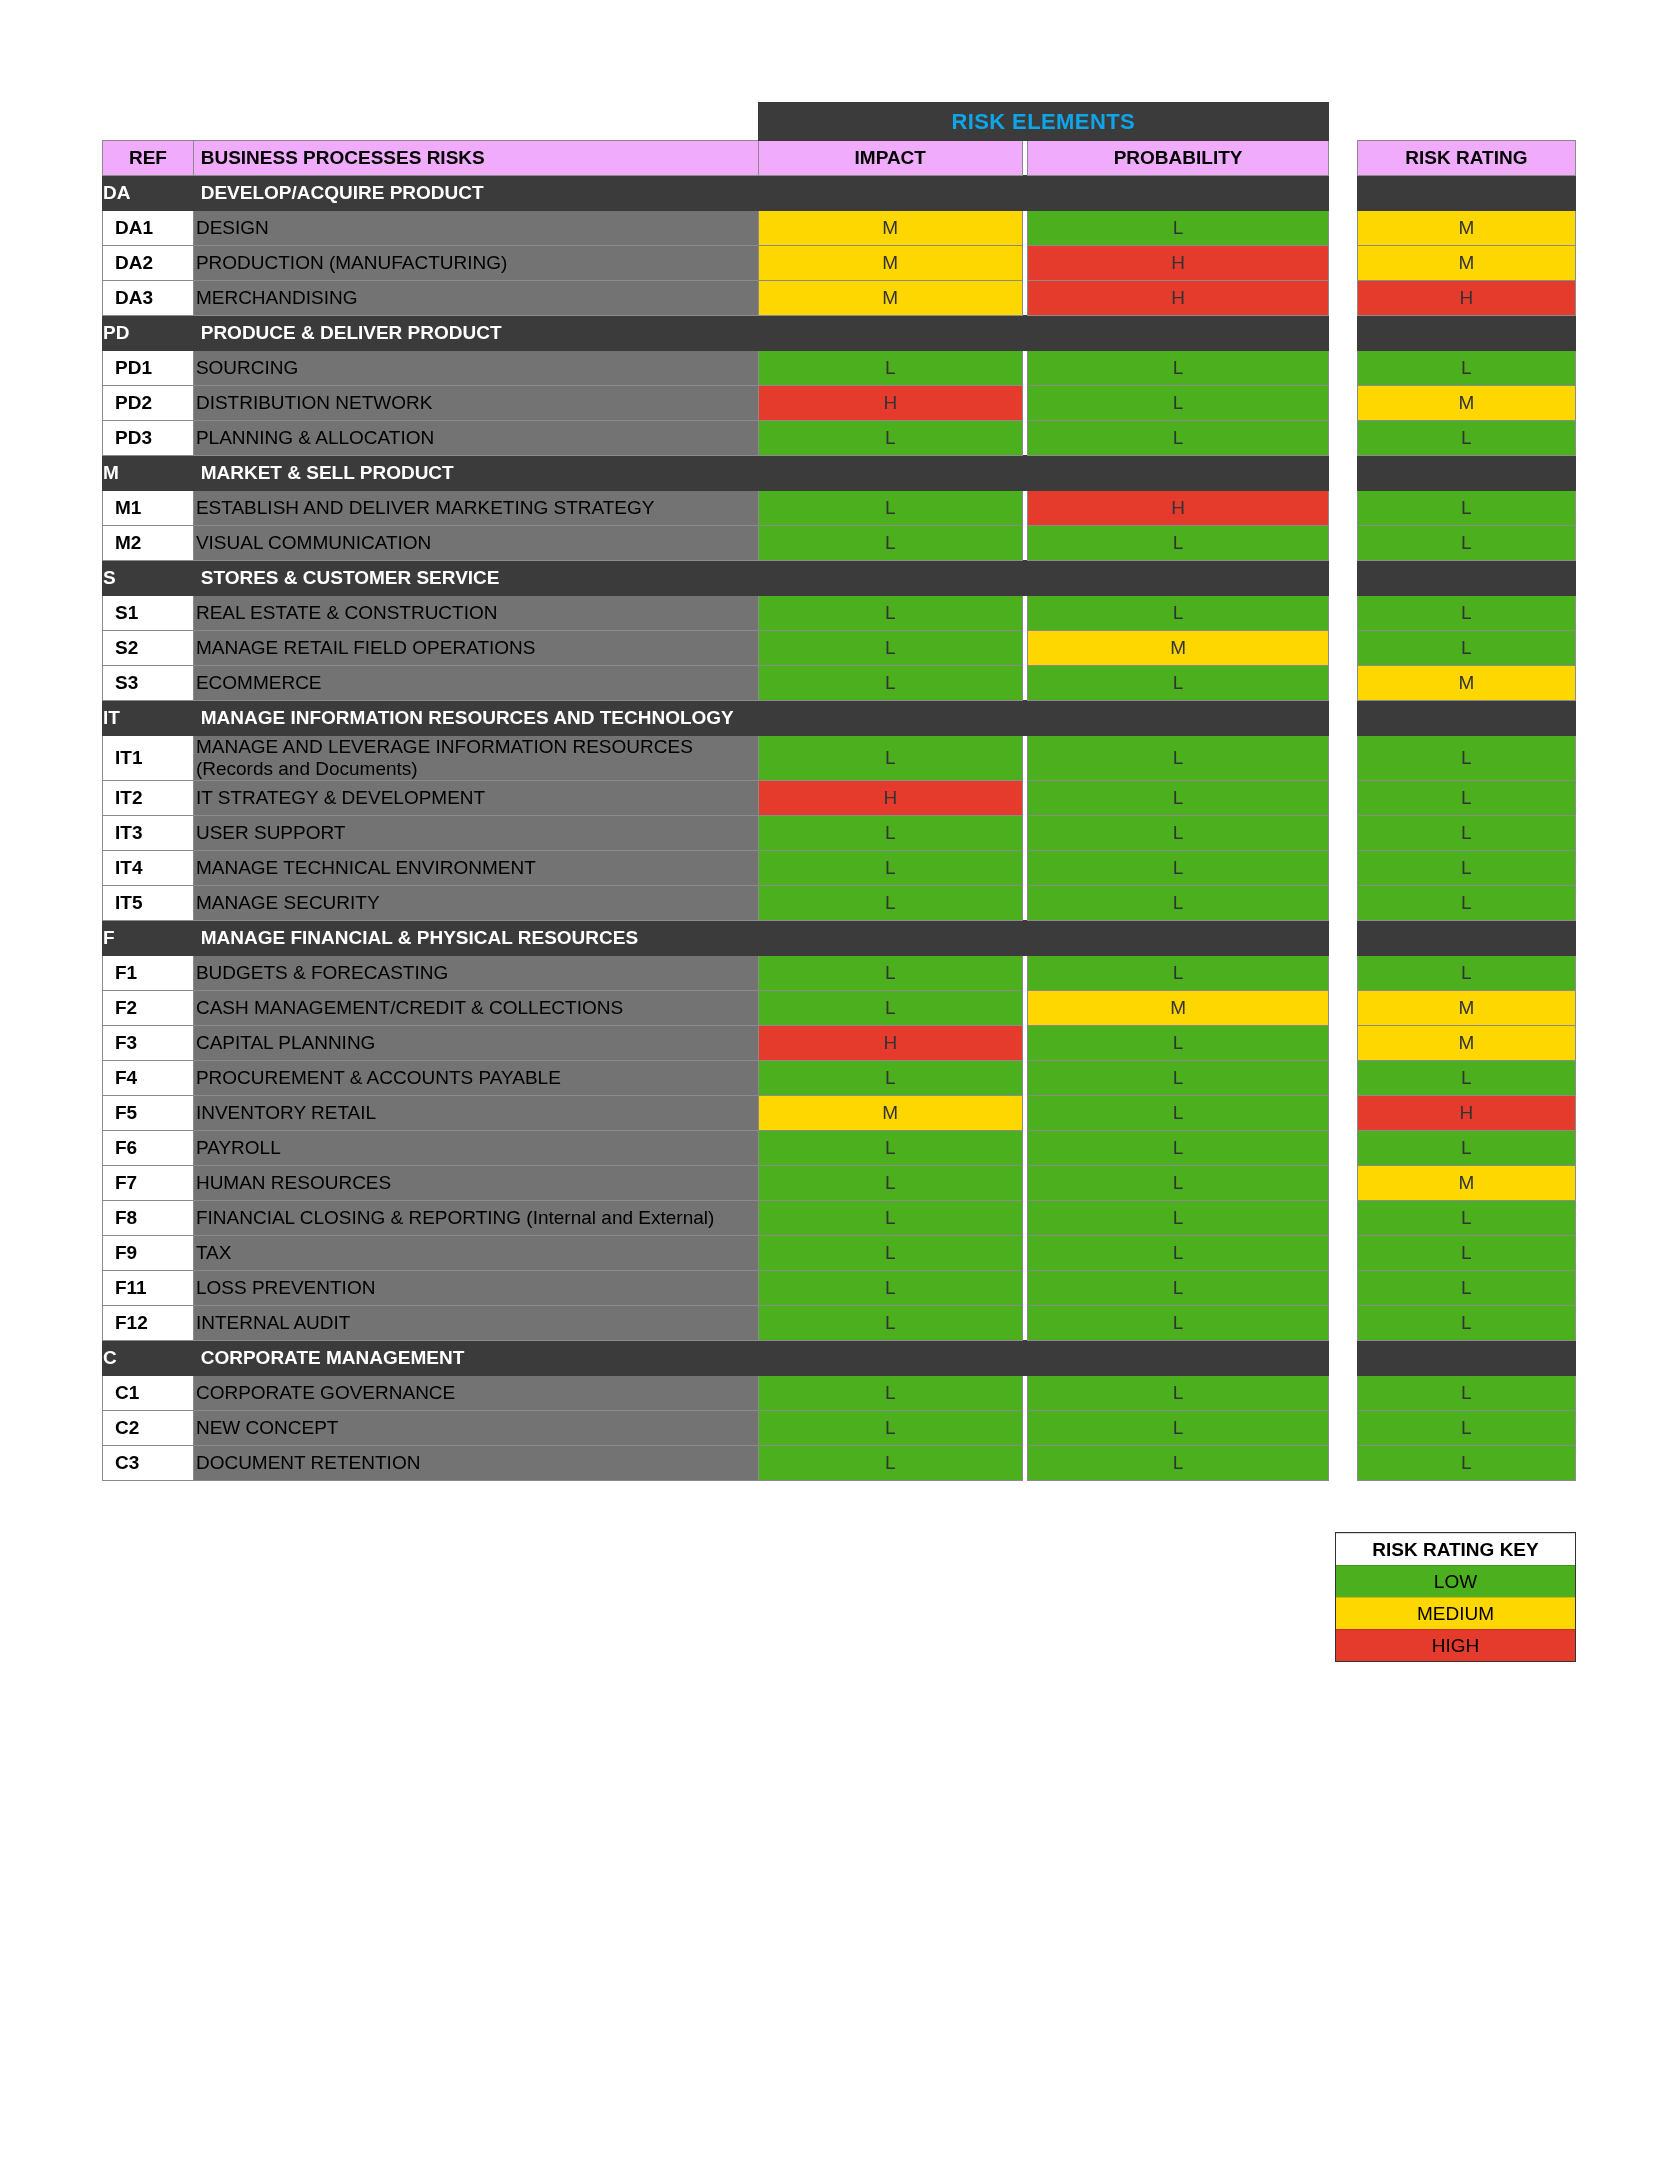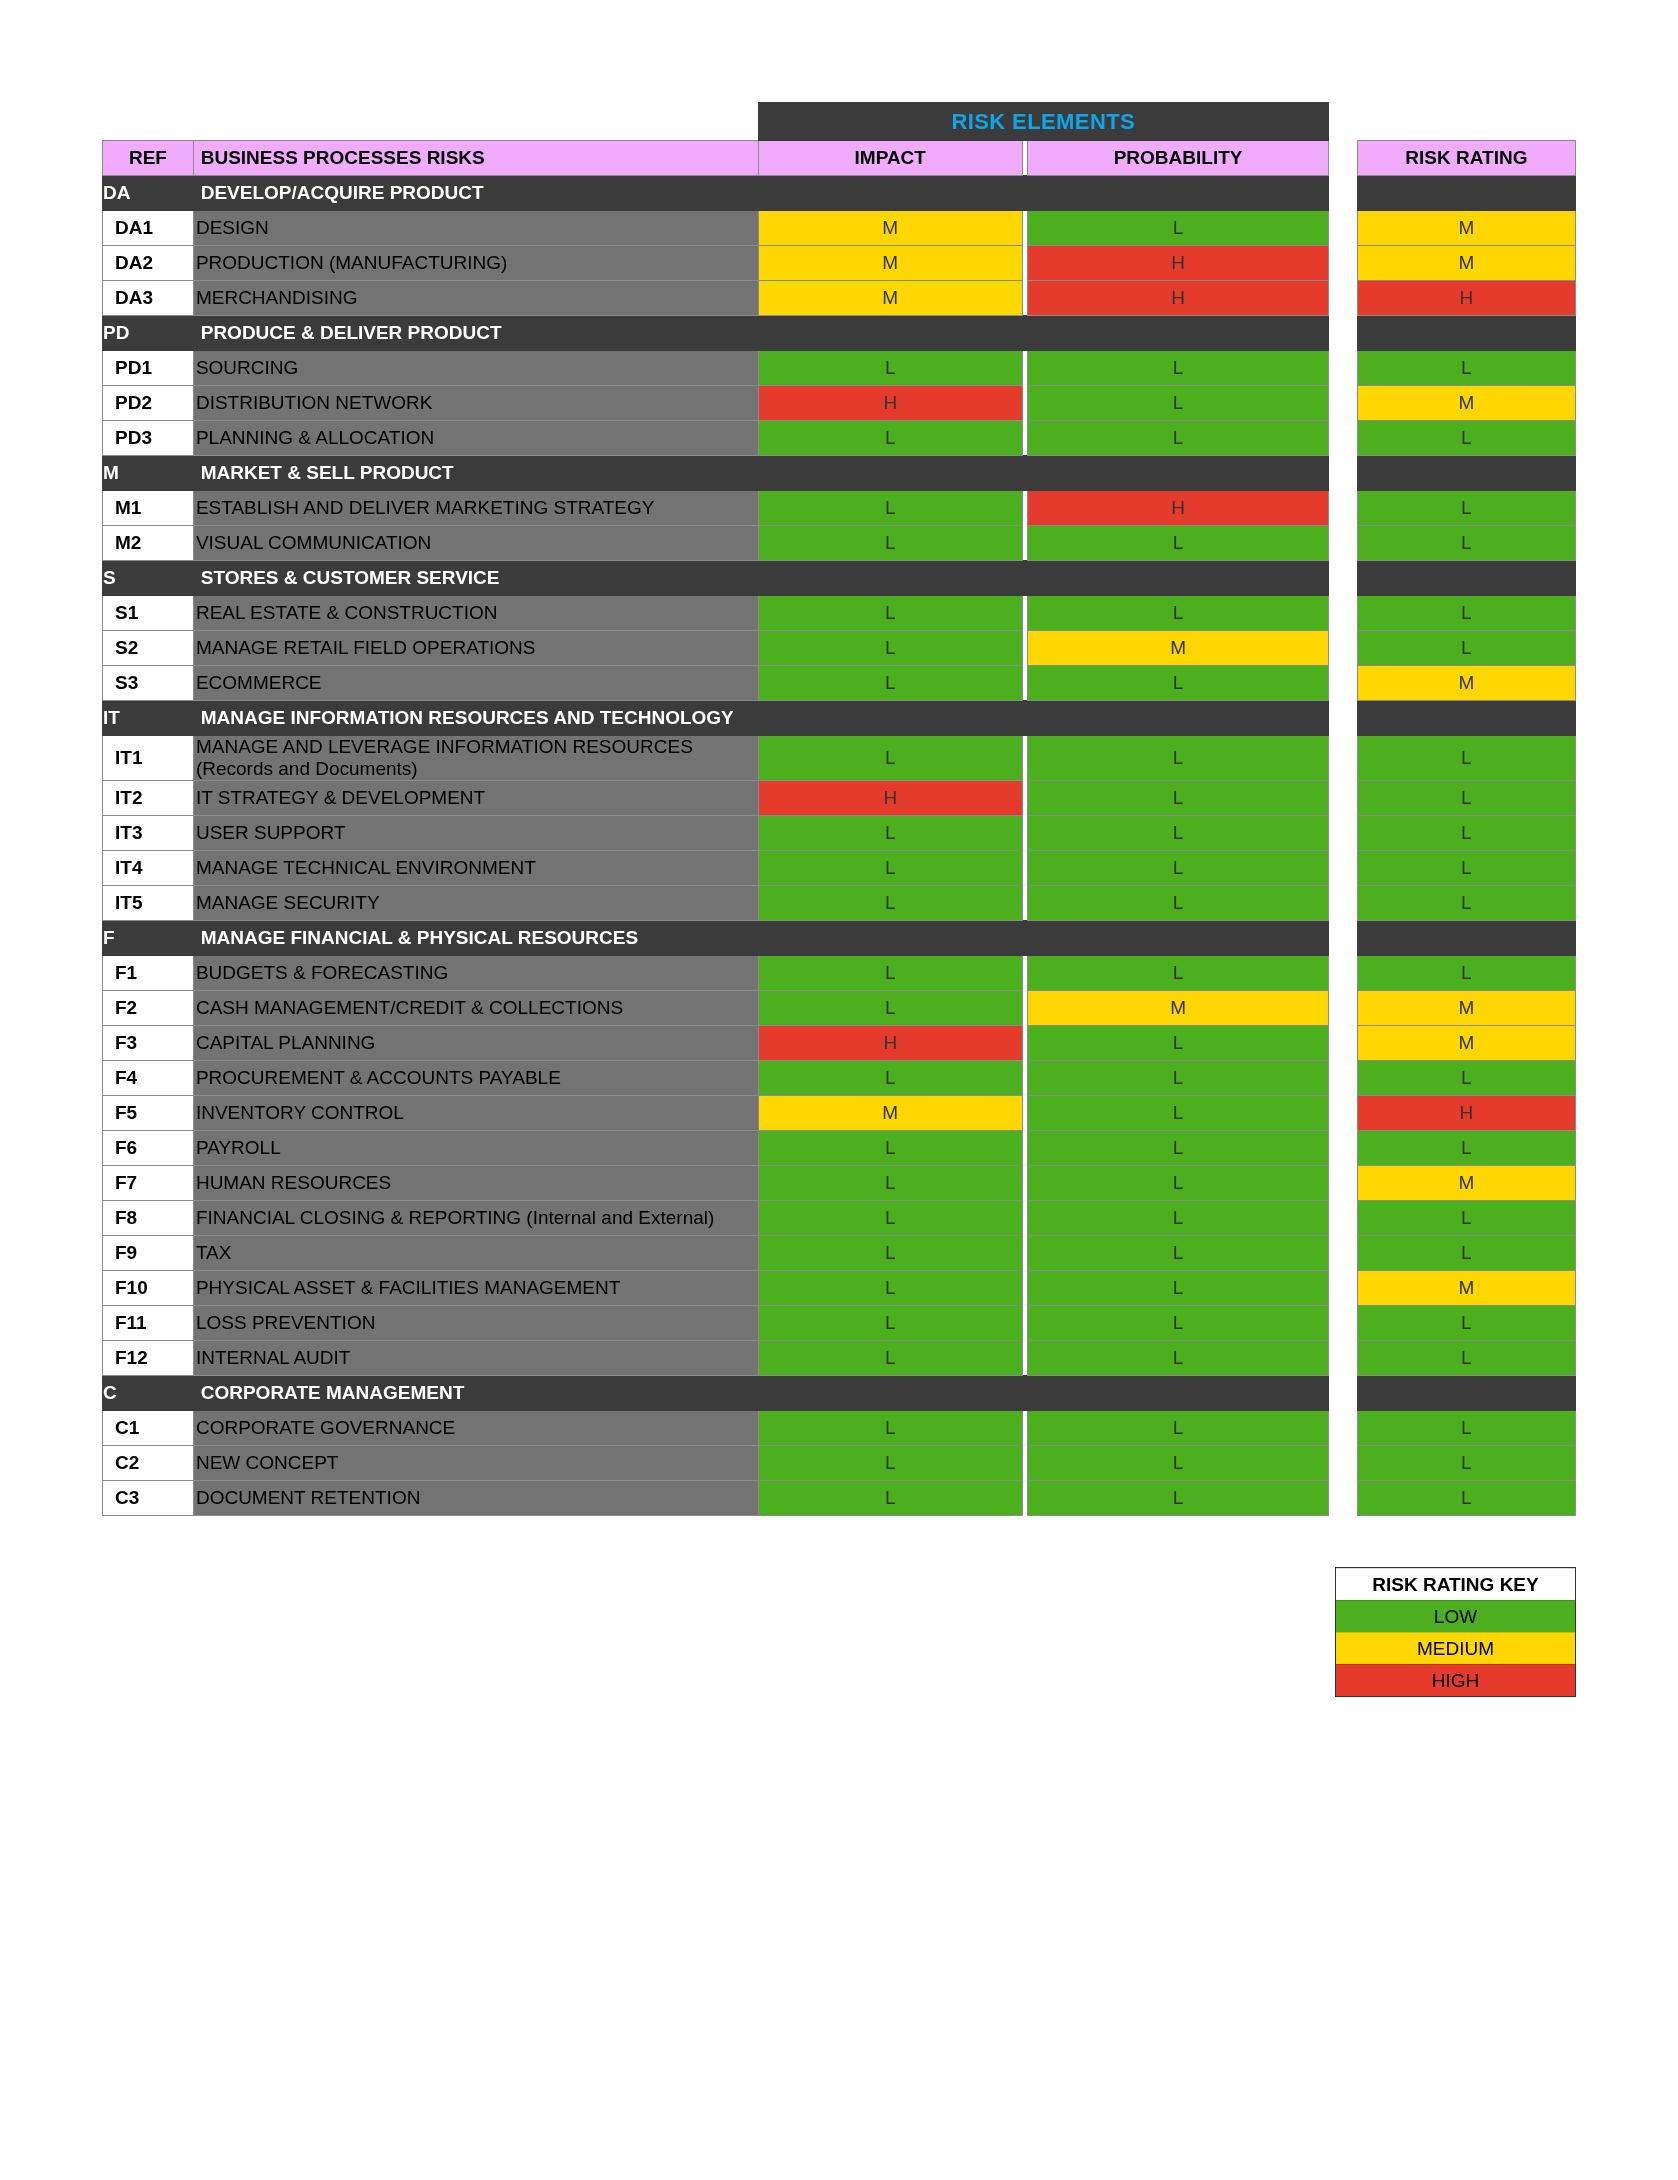--- a/index.html
+++ b/index.html
@@ -346,21 +346,21 @@
           <td class="ref">F4</td>
           <td class="desc">PROCUREMENT &amp; ACCOUNTS PAYABLE</td>
           <td class="metric L">L</td>
           <td class="micro-gap spacer-cell"></td>
           <td class="metric L">L</td>
           <td class="spacer-cell"></td>
           <td class="metric L">L</td>
         </tr>
         <tr class="item">
           <td class="ref">F5</td>
-          <td class="desc">INVENTORY CONTROL</td>
+          <td class="desc">INVENTORY RETAIL</td>
           <td class="metric M">M</td>
           <td class="micro-gap spacer-cell"></td>
           <td class="metric L">L</td>
           <td class="spacer-cell"></td>
           <td class="metric H">H</td>
         </tr>
         <tr class="item">
           <td class="ref">F6</td>
           <td class="desc">PAYROLL</td>
           <td class="metric L">L</td>
@@ -388,29 +388,20 @@
           <td class="metric L">L</td>
         </tr>
         <tr class="item">
           <td class="ref">F9</td>
           <td class="desc">TAX</td>
           <td class="metric L">L</td>
           <td class="micro-gap spacer-cell"></td>
           <td class="metric L">L</td>
           <td class="spacer-cell"></td>
           <td class="metric L">L</td>
-        </tr>
-        <tr class="item">
-          <td class="ref">F10</td>
-          <td class="desc">PHYSICAL ASSET &amp; FACILITIES MANAGEMENT</td>
-          <td class="metric L">L</td>
-          <td class="micro-gap spacer-cell"></td>
-          <td class="metric L">L</td>
-          <td class="spacer-cell"></td>
-          <td class="metric M">M</td>
         </tr>
         <tr class="item">
           <td class="ref">F11</td>
           <td class="desc">LOSS PREVENTION</td>
           <td class="metric L">L</td>
           <td class="micro-gap spacer-cell"></td>
           <td class="metric L">L</td>
           <td class="spacer-cell"></td>
           <td class="metric L">L</td>
         </tr>

